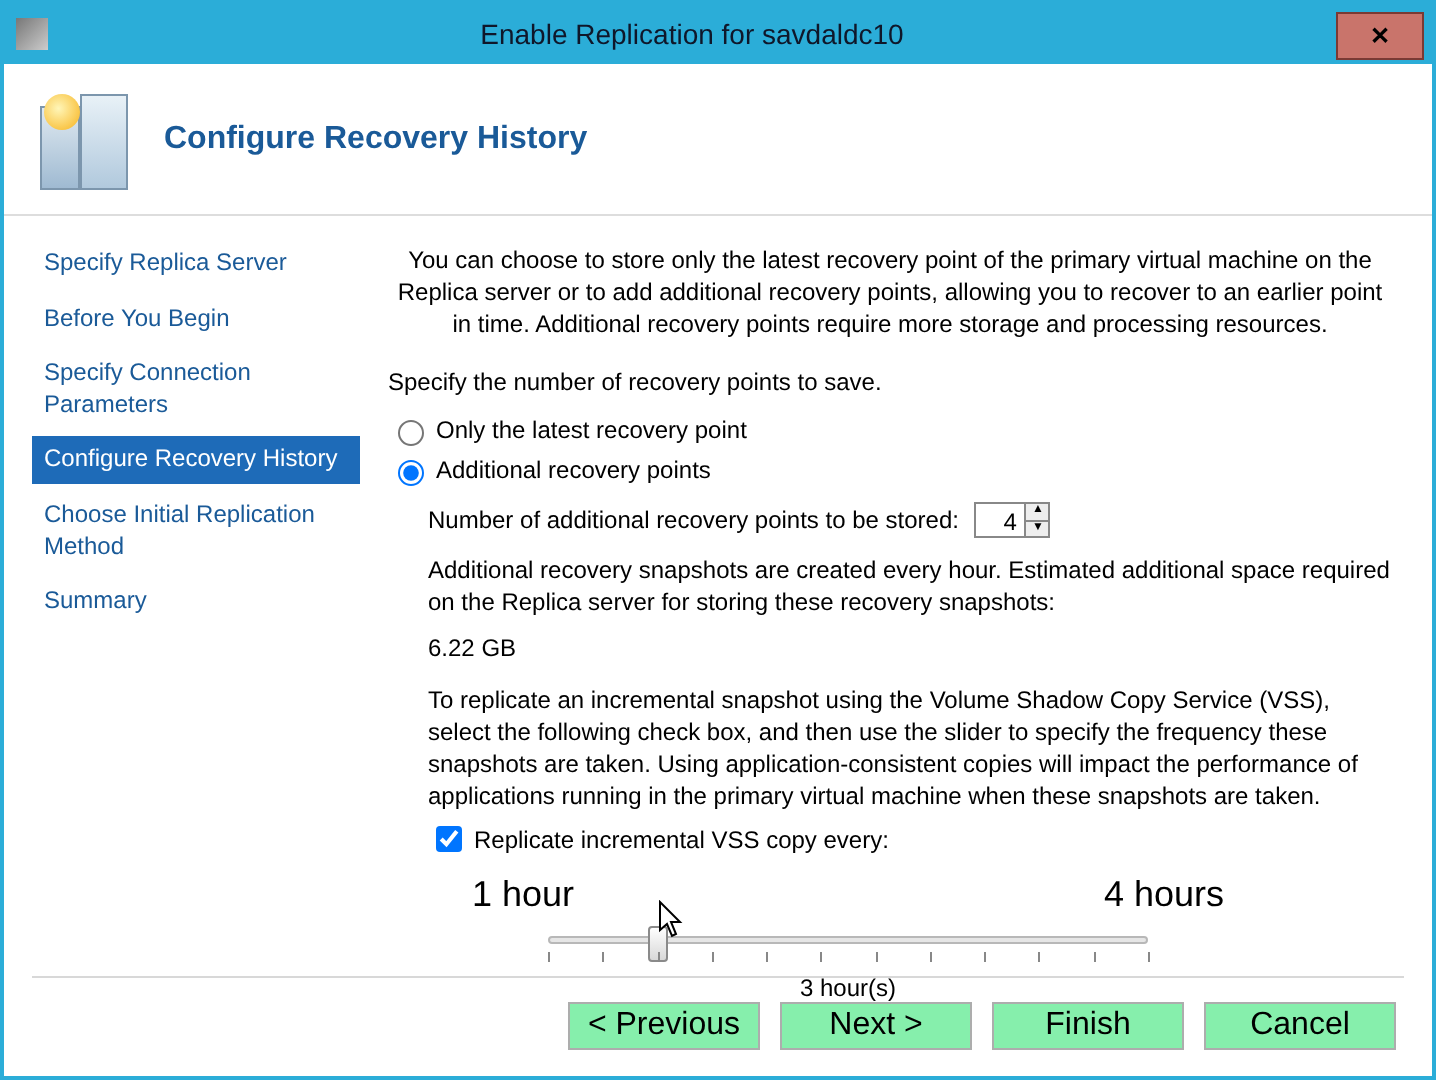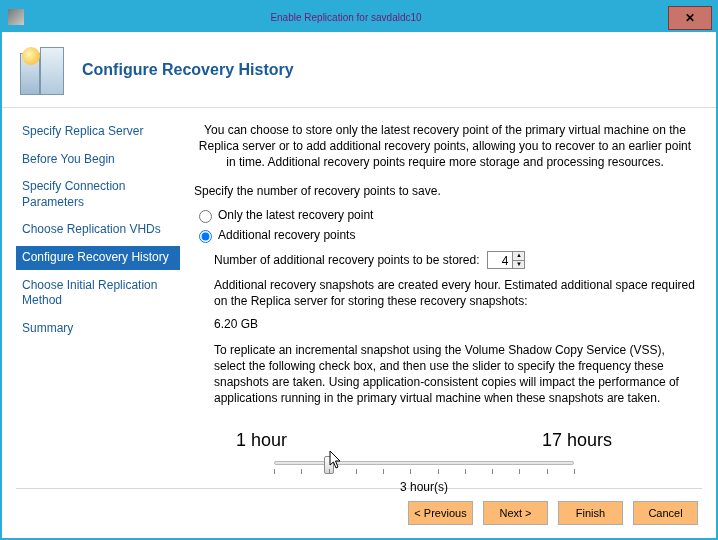--- a/index.html
+++ b/index.html
@@ -18,21 +18,21 @@
     background: #2badd8;
     display: flex; align-items: center;
     position: relative;
   }
   .titlebar-icon {
     width: 16px; height: 16px; margin-left: 6px;
     background: linear-gradient(135deg,#777,#ccc);
   }
   .titlebar-title {
     flex: 1; text-align: center;
-    color: #701a75; font-size: 10px;
+    color: #0f172a; font-size: 14px;
   }
   .close-btn {
     width: 44px; height: 24px;
     background: #c9746b;
     border: 1px solid #7a3a34;
     display: flex; align-items: center; justify-content: center;
     color: #000; font-weight: bold;
     margin-right: 4px; margin-top: 1px;
     cursor: pointer;
   }
@@ -123,21 +123,21 @@
     width: 12px; border-left: 1px solid #888;
   }
   .stepper-btns div {
     flex: 1; font-size: 6px; line-height: 7px; text-align: center;
     background: #eee; border-bottom: 1px solid #888;
     cursor: pointer;
   }
   .stepper-btns div:last-child { border-bottom: none; }
   .storage-est { margin-top: 4px; margin-bottom: 6px; }
   .storage-size { margin-bottom: 10px; }
-  .vss-desc { margin-bottom: 22px; }
+  .vss-desc { margin-bottom: 4px; }
   .cb-row {
     display: flex; align-items: center;
     margin-bottom: 6px;
   }
   .cb-row input { margin-right: 6px; }
   .slider-block {
     margin-left: 20px;
     width: 380px;
   }
   .slider-labels {
@@ -183,24 +183,24 @@
   .separator {
     border-top: 1px solid #d8d8d8;
     margin: 0 14px;
   }
   .button-row {
     display: flex; justify-content: flex-end;
     gap: 10px;
     padding: 12px 18px 0 0;
   }
   .wz-btn {
-    width: 65px; height: 24px;
-    background: #fdba74;
+    width: 96px; height: 24px;
+    background: #86efac;
     border: 1px solid #adadad;
-    font-size: 11px;
+    font-size: 16px;
     cursor: pointer;
     display: flex; align-items: center; justify-content: center;
   }
 </style>
 </head>
 <body>
 
 <div class="titlebar">
   <div class="titlebar-icon"></div>
   <div class="titlebar-title">Enable Replication for savdaldc10</div>
@@ -222,23 +222,20 @@
 
   <div class="sidebar">
     <div class="sidebar-item">
       <span>Specify Replica Server</span>
     </div>
     <div class="sidebar-item">
       <span>Before You Begin</span>
     </div>
     <div class="sidebar-item">
       <span>Specify Connection Parameters</span>
-    </div>
-    <div class="sidebar-item">
-      <span>Choose Replication VHDs</span>
     </div>
     <div class="sidebar-item selected">
       <span>Configure Recovery History</span>
     </div>
     <div class="sidebar-item">
       <span>Choose Initial Replication Method</span>
     </div>
     <div class="sidebar-item">
       <span>Summary</span>
     </div>
@@ -264,29 +261,33 @@
         <div class="stepper">
           <div class="stepper-val">4</div>
           <div class="stepper-btns">
             <div>▲</div>
             <div>▼</div>
           </div>
         </div>
       </div>
 
       <div class="storage-est">Additional recovery snapshots are created every hour. Estimated additional space required on the Replica server for storing these recovery snapshots:</div>
-      <div class="storage-size">6.20 GB</div>
+      <div class="storage-size">6.22 GB</div>
 
       <div class="vss-desc">To replicate an incremental snapshot using the Volume Shadow Copy Service (VSS), select the following check box, and then use the slider to specify the frequency these snapshots are taken. Using application-consistent copies will impact the performance of applications running in the primary virtual machine when these snapshots are taken.</div>
 
+      <label class="cb-row">
+        <input type="checkbox" checked="" style="">
+        <span>Replicate incremental VSS copy every:</span>
+      </label>
 
       <div class="slider-block">
         <div class="slider-labels">
           <span>1 hour</span>
-          <span>17 hours</span>
+          <span>4 hours</span>
         </div>
         <div class="slider-track" id="slider-track">
           <div class="track-bar"></div>
           <div class="thumb" id="slider-thumb" style="left: 18.1818%;"></div>
         <div class="tick" style="left: 0%;"></div>
             <div class="tick" style="left: 9.09091%;"></div>
             <div class="tick" style="left: 18.1818%;"></div>
             <div class="tick" style="left: 27.2727%;"></div>
             <div class="tick" style="left: 36.3636%;"></div>
             <div class="tick" style="left: 45.4545%;"></div>

